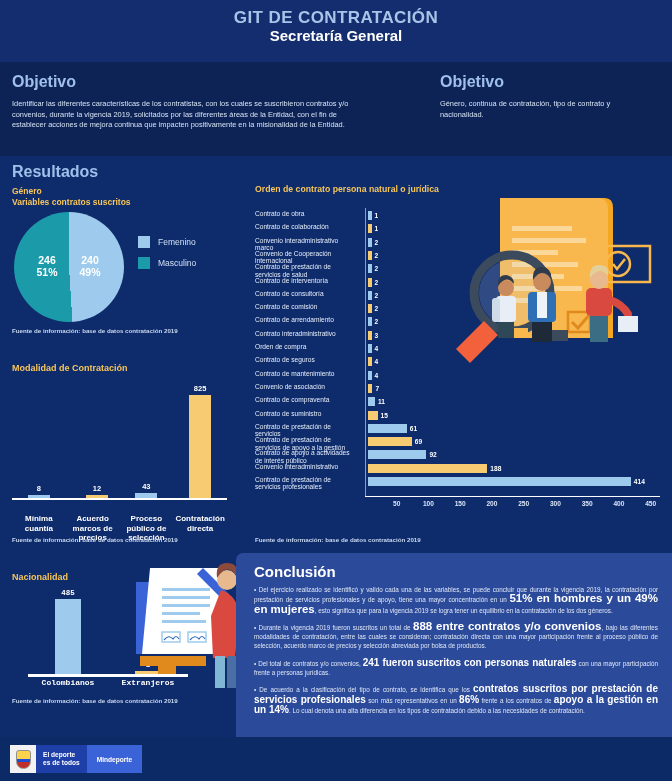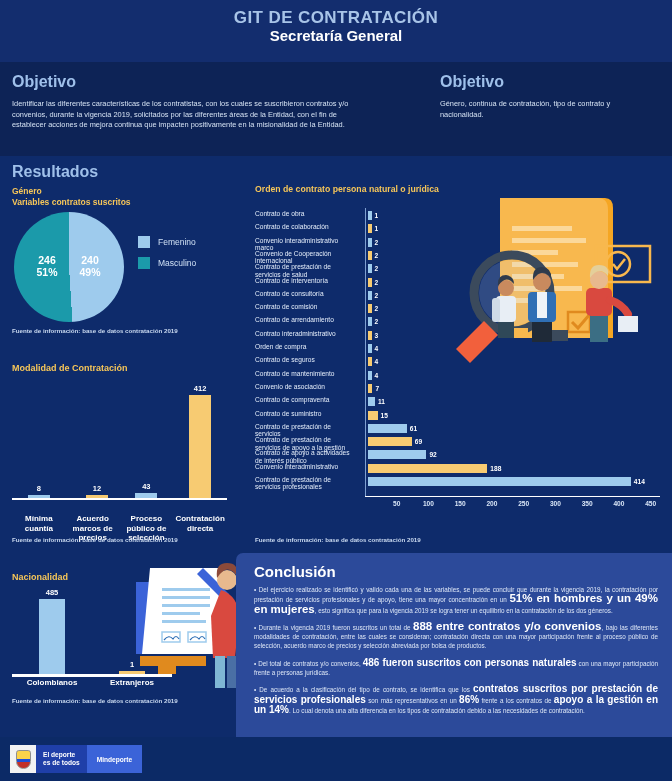--- a/index.html
+++ b/index.html
@@ -88,21 +88,21 @@
   .hbar { position:absolute; left:113px; height:9px; background:#9ecbed; }
   .hbar.y { background:#f7cb72; }
   .hval { position:absolute; font-size:6.6px; font-weight:bold; color:#ffffff; }
   .haxis-line { position:absolute; left:110px; top:288px; width:295px; height:1.2px; background:#ffffff; }
   .hgrid-l { position:absolute; left:110px; top:0px; width:1.2px; height:288px; background:#7e9fd0; }
   .htick { position:absolute; top:292px; font-size:6.6px; font-weight:bold; color:#d9e6f7;
            width:20px; text-align:center; }
 
   
   .nac-h { position:absolute; left:12px; top:572px; font-size:9px; font-weight:bold; color:#f6c659; }
-  .nchart { position:absolute; left:12px; top:586px; width:160px; height:104px; }
+  .nchart { position:absolute; left:28px; top:586px; width:160px; height:104px;font-family:Liberation Mono, monospace; }
   .nbars { position:absolute; left:0; top:0; width:160px; height:88px; }
   .nbar-col { position:absolute; bottom:0; width:26px; text-align:center; }
   .nbar { width:26px; margin:0 auto; background:#9ecbed; }
   .nbar.y { background:#f7cb72; }
   .nbar-val { font-size:7.5px; font-weight:bold; color:#ffffff; margin-bottom:2px; }
   .naxis { position:absolute; left:0; top:88px; width:160px; height:2.5px; background:#ffffff; }
   .ncats { position:absolute; left:0; top:92px; width:160px; }
   .ncat { position:absolute; width:72px; text-align:center; font-size:8px; font-weight:bold;
           color:#ffffff; }
 
@@ -188,21 +188,21 @@
         </div>
         <div class="vbar-col" style="left: 74px;">
           <div class="vbar-val">12</div>
           <div class="vbar y" style="height: 3px;"></div>
         </div>
         <div class="vbar-col" style="left: 123.375px;">
           <div class="vbar-val">43</div>
           <div class="vbar" style="height: 5.35111px;"></div>
         </div>
         <div class="vbar-col" style="left: 177.125px;">
-          <div class="vbar-val">412</div>
+          <div class="vbar-val">825</div>
           <div class="vbar y" style="height: 102.667px;"></div>
         </div>
       </div>
     <div class="vaxis"></div>
     <div class="vcats" id="vcats">
         <div class="vcat" style="left: -1.125px;">Mínima cuantía</div>
         <div class="vcat" style="left: 52.625px;">Acuerdo marcos de precios</div>
         <div class="vcat" style="left: 106.375px;">Proceso público de selección</div>
         <div class="vcat" style="left: 160.125px;">Contratación directa</div>
       </div>
@@ -431,21 +431,21 @@
 
   <div class="concl">
     <div class="concl-h">Conclusión</div>
     <div class="concl-p">
       <span>• Del ejercicio realizado se identificó y valido cada una de las variables, se puede concluir que durante la vigencia 2019, la contratación por prestación de servicios profesionales y de apoyo, tiene una mayor concentración en un </span><span class="big">51% en hombres y un 49% en mujeres</span><span>, esto significa que para la vigencia 2019 se logra tener un equilibrio en la contratación de los dos géneros.</span>
     </div>
     <div class="concl-p">
       <span>• Durante la vigencia 2019 fueron suscritos un total de </span><span class="big">888 entre contratos y/o convenios</span><span>, bajo las diferentes modalidades de contratación, entre las cuales se consideran; contratación directa con una mayor participación frente al proceso público de selección, acuerdo marco de precios y selección abreviada por bolsa de productos.</span>
     </div>
     <div class="concl-p">
-      <span>• Del total de contratos y/o convenios, </span><span class="big2">486 fueron suscritos con personas naturales</span><span> con una mayor participación frente a personas jurídicas.</span>
+      <span>• Del total de contratos y/o convenios, </span><span class="big2">241 fueron suscritos con personas naturales</span><span> con una mayor participación frente a personas jurídicas.</span>
     </div>
     <div class="concl-p">
       <span>• De acuerdo a la clasificación del tipo de contrato, se identifica que los </span><span class="big2">contratos suscritos por prestación de servicios profesionales</span><span> son más representativos en un </span><span class="big2">86%</span><span> frente a los contratos de </span><span class="big2">apoyo a la gestión en un 14%</span><span>. Lo cual denota una alta diferencia en los tipos de contratación debido a las necesidades de contratación.</span>
     </div>
   </div>
 
   <div class="footer"></div>
   <div class="logo-box">
     <div class="shield">
       <div class="shield-i"></div>

